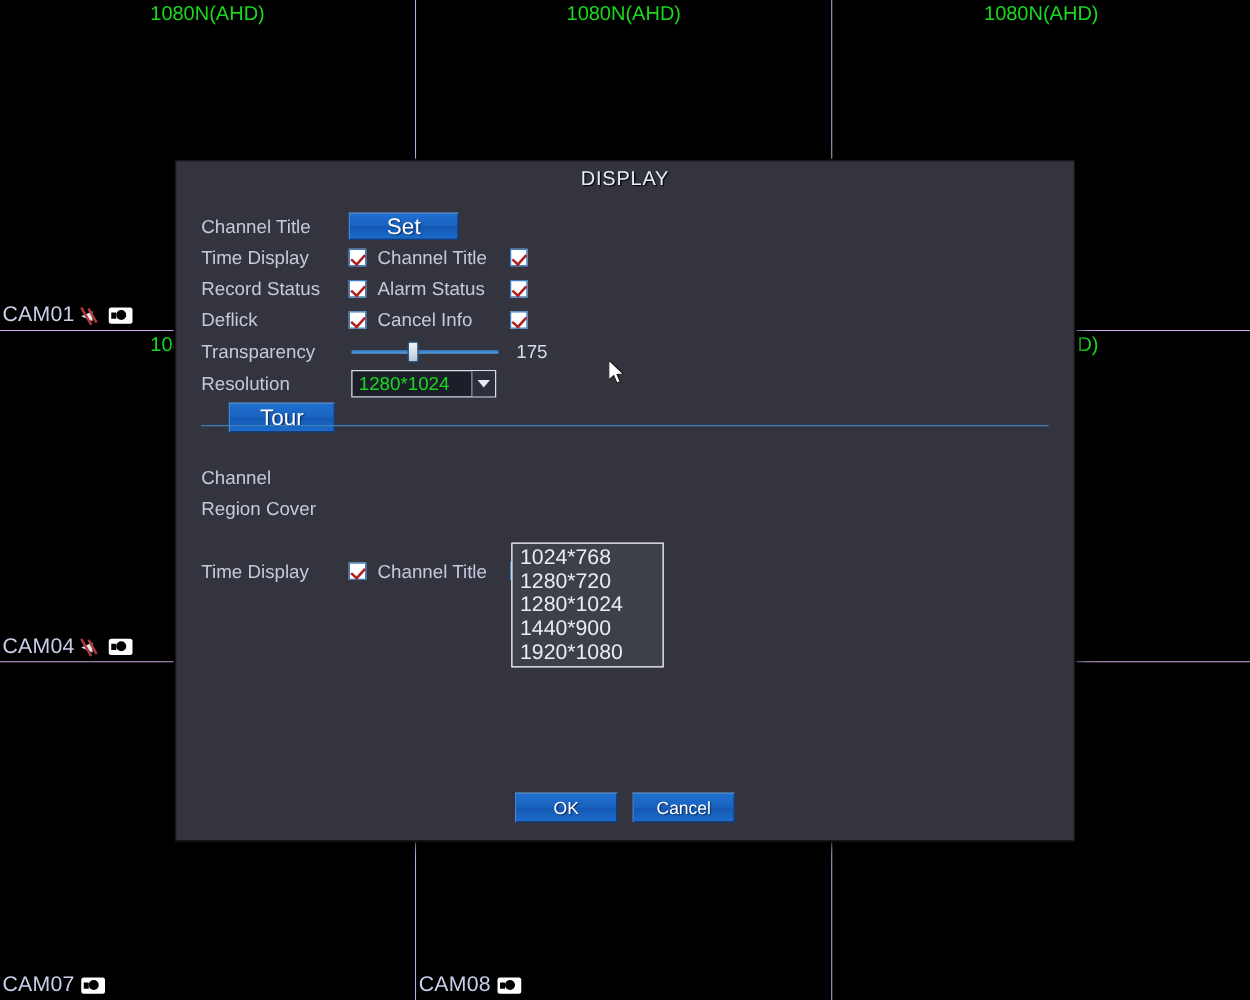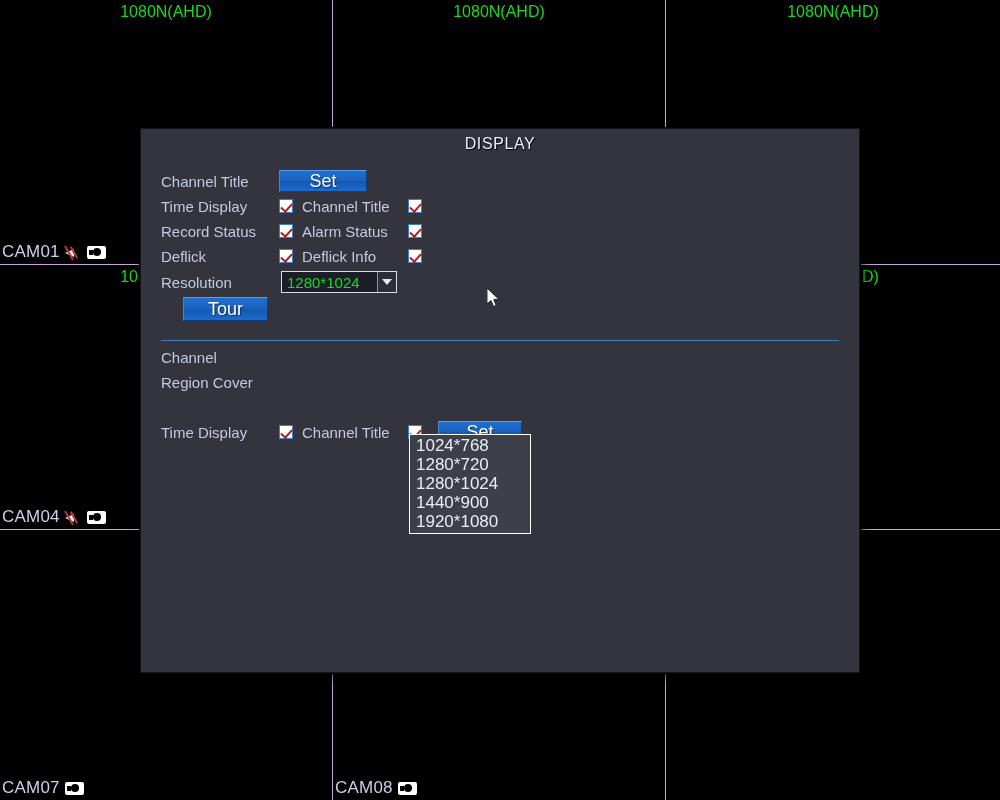--- a/index.html
+++ b/index.html
@@ -463,24 +463,32 @@
       <div class="row">
         <span class="lbl">Record Status</span>
         <span class="cbx"></span>
         <span class="sub-lbl">Alarm Status</span>
         <span class="cbx"></span>
       </div>
 
       <div class="row">
         <span class="lbl">Deflick</span>
         <span class="cbx"></span>
-        <span class="sub-lbl">Deflick Info</span>
-        <span class="cbx"></span>
-      </div>
-
+        <span class="sub-lbl">Cancel Info</span>
+        <span class="cbx"></span>
+      </div>
+
+      <div class="row">
+        <span class="lbl">Transparency</span>
+        <span class="slider-wrap">
+          <span class="slider-track"></span>
+          <span class="slider-thumb" id="sl-thumb" style="left: 38%;"></span>
+        </span>
+        <span class="slider-val">175</span>
+      </div>
 
       <div class="row" style="margin-top:2px;">
         <span class="lbl">Resolution</span>
         <span class="combo">
           <span class="combo-val">1280*1024</span>
           <span class="combo-arrow">
               <i></i>
             </span>
         </span>
       </div>
@@ -512,20 +520,24 @@
     <div class="divider"></div>
 
     <div class="dropdown">
       <div class="dd-item">1024*768</div>
       <div class="dd-item">1280*720</div>
       <div class="dd-item">1280*1024</div>
       <div class="dd-item">1440*900</div>
       <div class="dd-item">1920*1080</div>
     </div>
 
+    <div class="bottom-btns">
+      <button class="btn btn-ok">OK</button>
+      <button class="btn btn-cancel">Cancel</button>
+    </div>
 
   </div>
 
   <svg id="cursor" viewBox="0 0 13 20">
     <polygon points="0,0 0,16 4,12.5 6.6,18.5 9.2,17.4 6.7,11.6 11.8,11.3" fill="#ffffff" stroke="#1a1a1a" stroke-width="0.9"></polygon>
   </svg>
 
 </div>
 
 </body></html>

